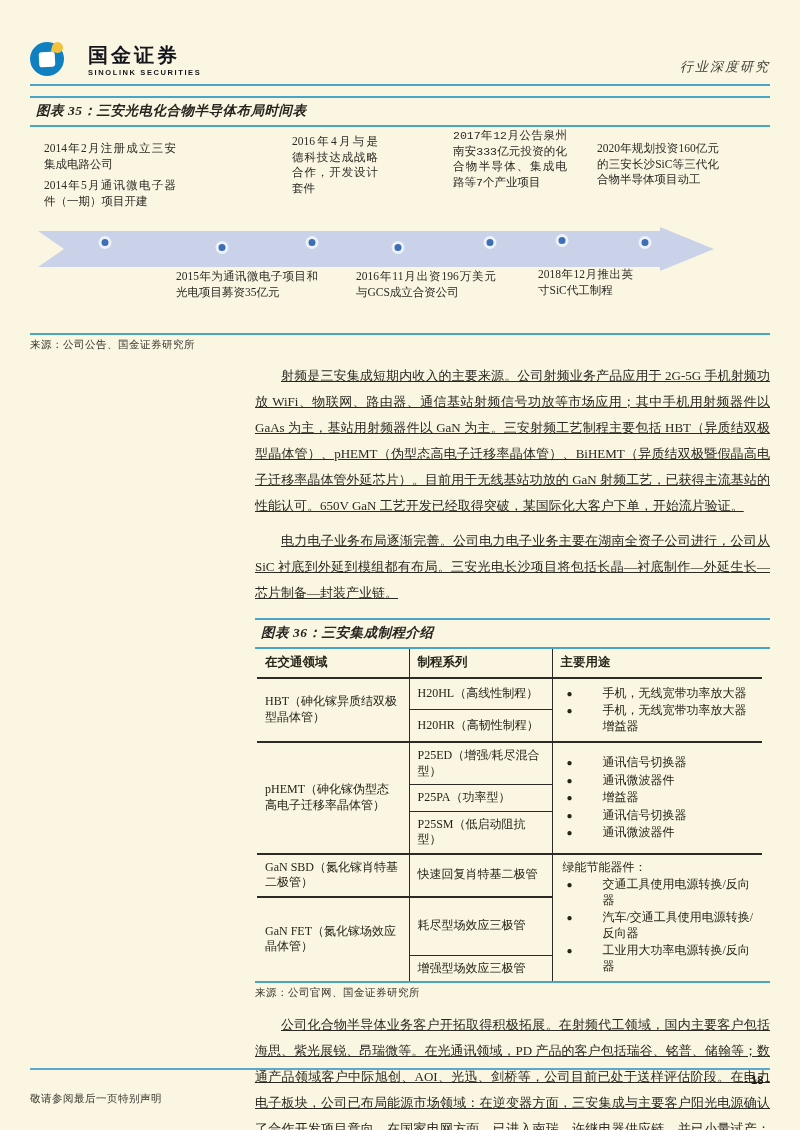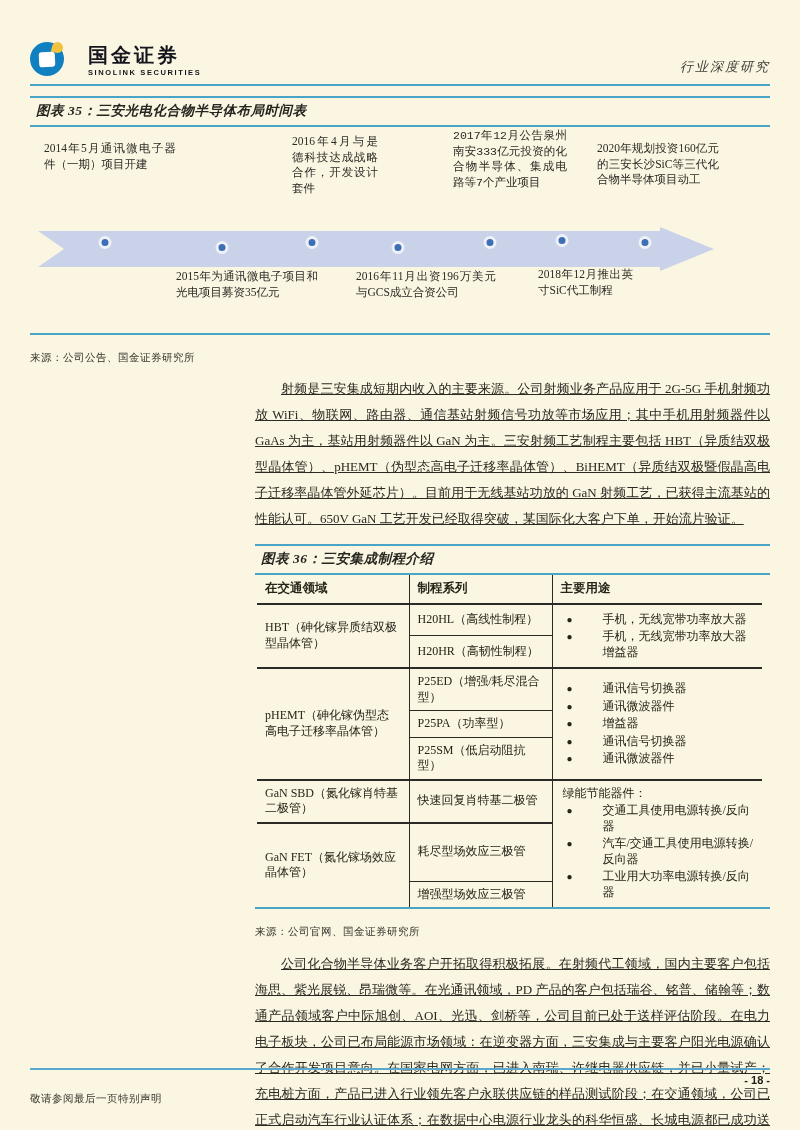--- a/index.html
+++ b/index.html
@@ -61,21 +61,21 @@
   .te3{left:567px;top:14px;width:122px;}
   .be0{left:146px;top:142px;width:142px;}
   .be1{left:326px;top:142px;width:140px;}
   .be2{left:508px;top:140px;width:95px;}
   .tl-arrow{position:absolute;left:8px;top:100px;width:676px;height:44px;display:block;}
   .dot{position:absolute;top:109px;width:13px;height:13px;border-radius:50%;
        background:var(--timeline-dot);border:3px solid #eef1f7;transform:translateX(-50%);}
   .d0{left:75px;} .d1{left:192px;top:114px;} .d2{left:282px;} .d3{left:368px;top:114px;}
   .d4{left:460px;} .d5{left:532px;top:107px;} .d6{left:615px;}
   .fig-endline{border:none;border-top:2px solid var(--accent-teal);height:0;}
-  .source{font-size:10.5px;color:#35342c;margin-top:16px;letter-spacing:.5px;}
+  .source{font-size:10.5px;color:#35342c;margin-top:3px;letter-spacing:.5px;}
 
   
   .bodyblock{margin-left:225px;width:515px;}
   .para{font-size:13px;line-height:26px;text-align:justify;text-indent:2em;color:#2a2922;text-decoration:underline;}
   .para + .para{margin-top:9px;}
   .p1{margin-top:11px;}
   .p3{margin-top:12px;}
 
   
   .fig36{margin-left:225px;width:515px;margin-top:12px;}
@@ -120,20 +120,21 @@
     <div class="report-type kai">行业深度研究</div>
   </div>
 
   <div class="figbar fig35-bar">
     <div class="figtitle kai">图表 35：三安光电化合物半导体布局时间表</div>
   </div>
 
   <div class="timeline">
 
     <div class="tl-label te0 kai">
+      <p>2014年2月注册成立三安集成电路公司</p>
       <p>2014年5月通讯微电子器件（一期）项目开建</p>
     </div>
     <div class="tl-label te1 kai">
       <p>2016年4月与是德科技达成战略合作，开发设计套件</p>
     </div>
     <div class="tl-label te2 kai">
       <p>2017年12月公告泉州南安333亿元投资的化合物半导体、集成电路等7个产业项目</p>
     </div>
     <div class="tl-label te3 kai">
       <p>2020年规划投资160亿元的三安长沙SiC等三代化合物半导体项目动工</p>
@@ -160,20 +161,21 @@
     <div class="tl-label be2 kai">
       <p>2018年12月推出英寸SiC代工制程</p>
     </div>
   </div>
 
   <hr class="fig-endline">
   <div class="source kai">来源：公司公告、国金证券研究所</div>
 
   <div class="bodyblock">
     <p class="para p1 kai">射频是三安集成短期内收入的主要来源。公司射频业务产品应用于 2G-5G 手机射频功放 WiFi、物联网、路由器、通信基站射频信号功放等市场应用；其中手机用射频器件以 GaAs 为主，基站用射频器件以 GaN 为主。三安射频工艺制程主要包括 HBT（异质结双极型晶体管）、pHEMT（伪型态高电子迁移率晶体管）、BiHEMT（异质结双极暨假晶高电子迁移率晶体管外延芯片）。目前用于无线基站功放的 GaN 射频工艺，已获得主流基站的性能认可。650V GaN 工艺开发已经取得突破，某国际化大客户下单，开始流片验证。</p>
+    <p class="para kai">电力电子业务布局逐渐完善。公司电力电子业务主要在湖南全资子公司进行，公司从 SiC 衬底到外延到模组都有布局。三安光电长沙项目将包括长晶—衬底制作—外延生长—芯片制备—封装产业链。</p>
   </div>
 
   <div class="fig36">
     <div class="figbar">
       <div class="figtitle kai">图表 36：三安集成制程介绍</div>
     </div>
 
     <table class="proc">
       <colgroup>
           <col class="col-w1">

